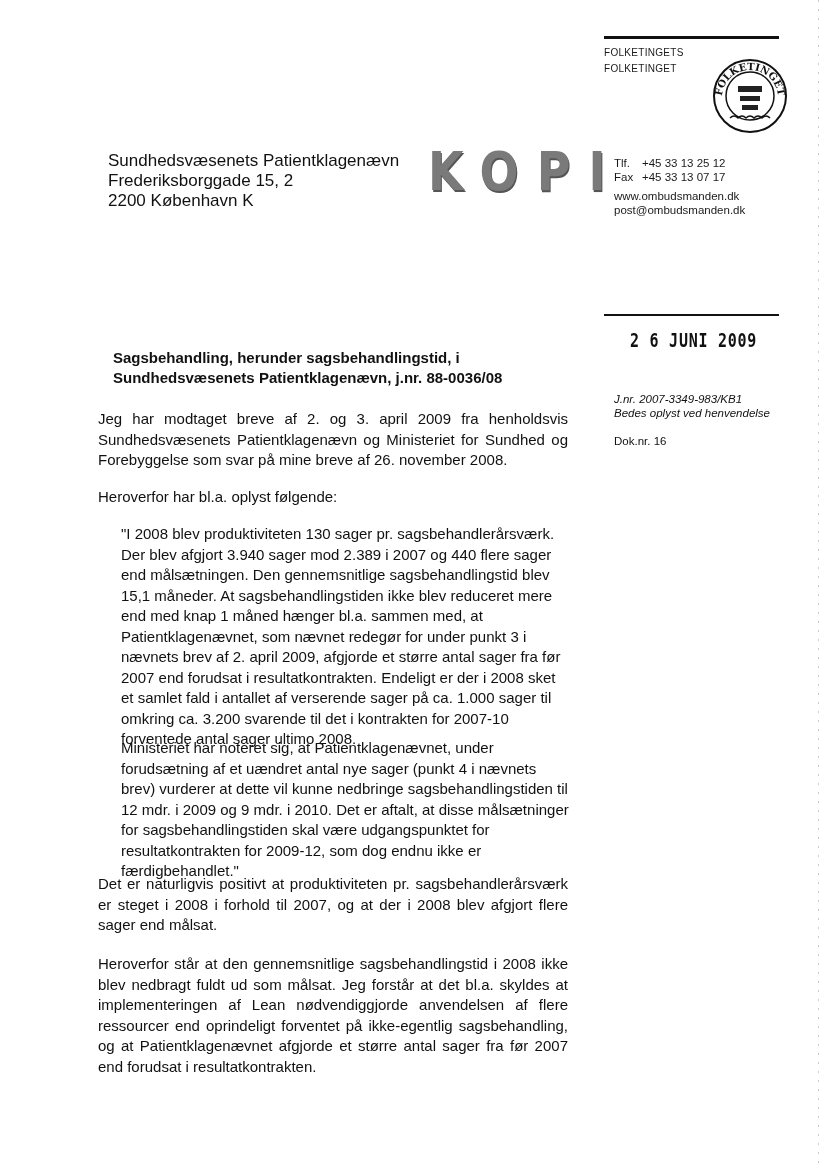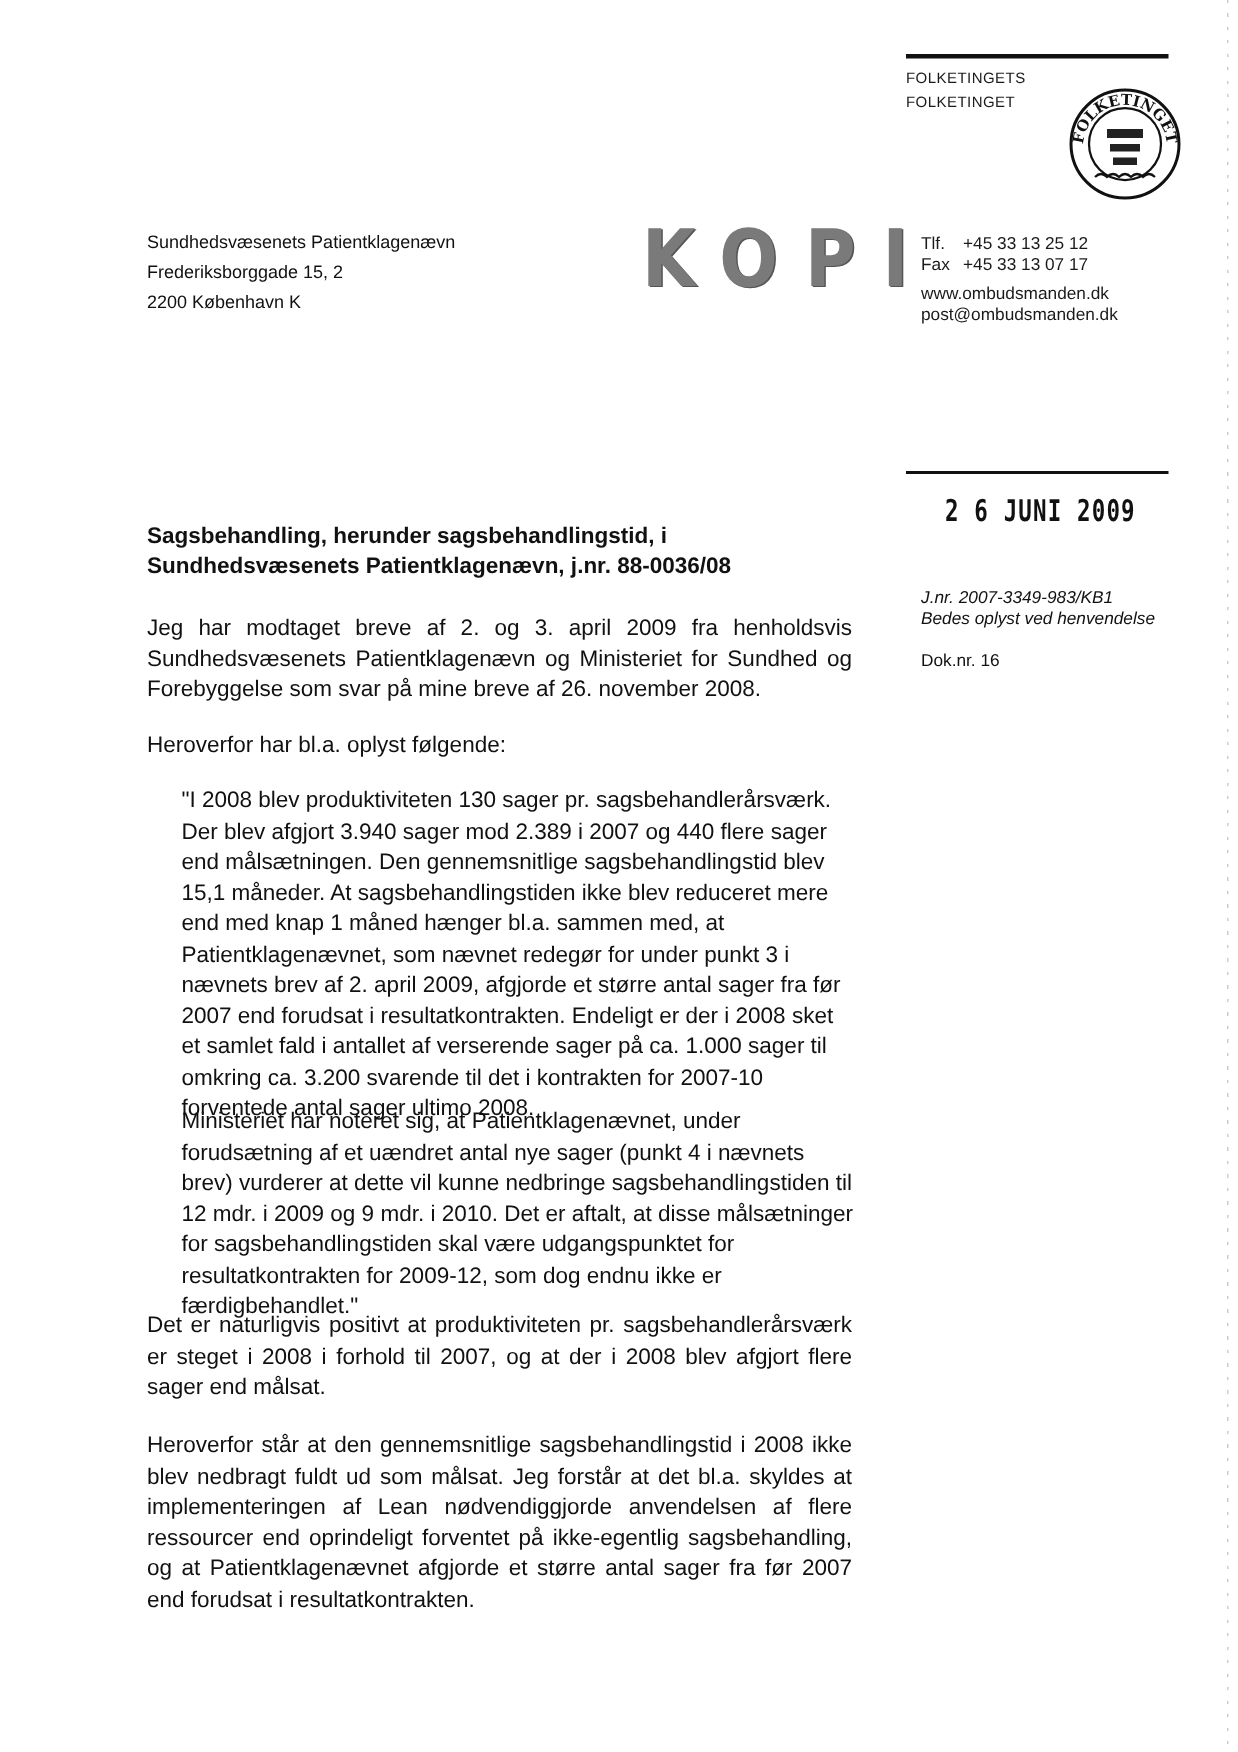--- a/index.html
+++ b/index.html
@@ -2,33 +2,33 @@
 <html><head>
 <meta charset="utf-8">
 <style>
   html, body { margin: 0; padding: 0; background: #ffffff; }
   body { width: 825px; height: 1168px; position: relative; overflow: hidden;
          font-family: "Liberation Sans", sans-serif; color: #111; }
   .abs { position: absolute; }
   .top-rule { left: 604px; top: 36px; width: 175px; height: 3px; background: #111; }
   .inst-name { left: 604px; top: 45px; font-size: 10px; line-height: 16px; letter-spacing: 0.3px; color: #1a1a1a; }
   .seal { left: 712px; top: 58px; width: 76px; height: 76px; }
-  .recipient { left: 98px; top: 151px; font-size: 12px; line-height: 20px; }
+  .recipient { left: 108px; top: 151px; font-size: 17px; line-height: 20px; }
   .kopi { left: 428px; top: 141px; font-family: "DejaVu Sans", sans-serif; font-weight: bold;
           font-size: 46px; letter-spacing: 18px; color: #7a7a7a; transform: scaleY(1.15); transform-origin: top left;
           text-shadow: 1px 1px 0 #555; }
   .contact { left: 614px; top: 156px; font-size: 11.5px; line-height: 14px; color: #1a1a1a; }
   .contact .grp { margin-bottom: 5px; }
   .contact .lbl { display: inline-block; width: 28px; }
   .mid-rule { left: 604px; top: 314px; width: 175px; height: 2px; background: #111; }
   .stamp { left: 630px; top: 328px; font-family: "DejaVu Sans Mono", monospace; font-weight: bold; font-size: 20px;
            letter-spacing: 1px; transform: scaleX(0.75); transform-origin: left; color: #111; }
   .ref { left: 614px; top: 392px; font-size: 11.5px; line-height: 14px; }
   .ref .grp { margin-bottom: 14px; font-style: italic; }
-  .subject { left: 98px; top: 348px; font-size: 15px; line-height: 20px; font-weight: bold; width: 470px; }
+  .subject { left: 113px; top: 348px; font-size: 15px; line-height: 20px; font-weight: bold; width: 470px; }
   .body-text { left: 98px; width: 470px; font-size: 15px; line-height: 20.5px; text-align: justify; }
   .quote { left: 121px; width: 450px; font-size: 15px; line-height: 20.5px; }
   .p1 { top: 409px; }
   .p2 { top: 487px; }
   .q1 { top: 524px; }
   .q2 { top: 738px; }
   .p3 { top: 874px; }
   .p4 { top: 954px; }
   .page-edge { left: 818px; top: 0; width: 1px; height: 1168px;
                background: repeating-linear-gradient(to bottom, #ccc 0 2px, transparent 2px 9px); }

